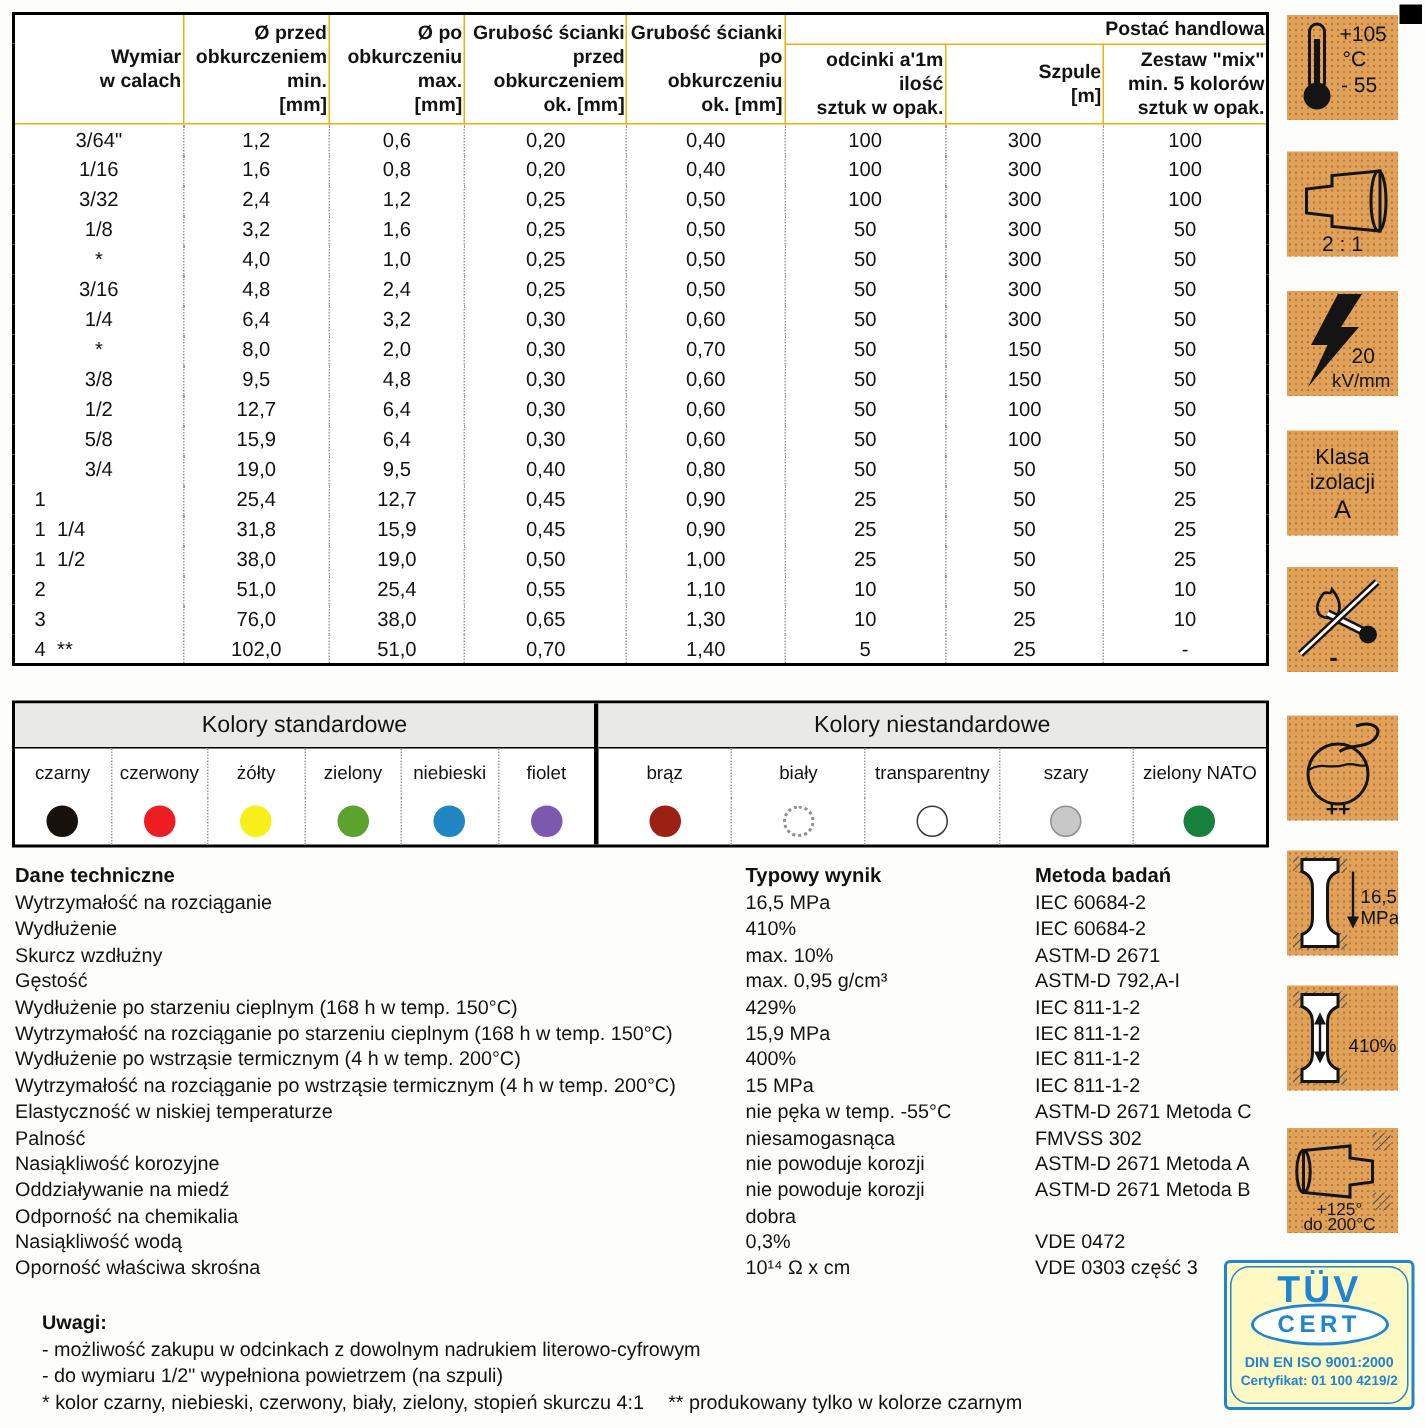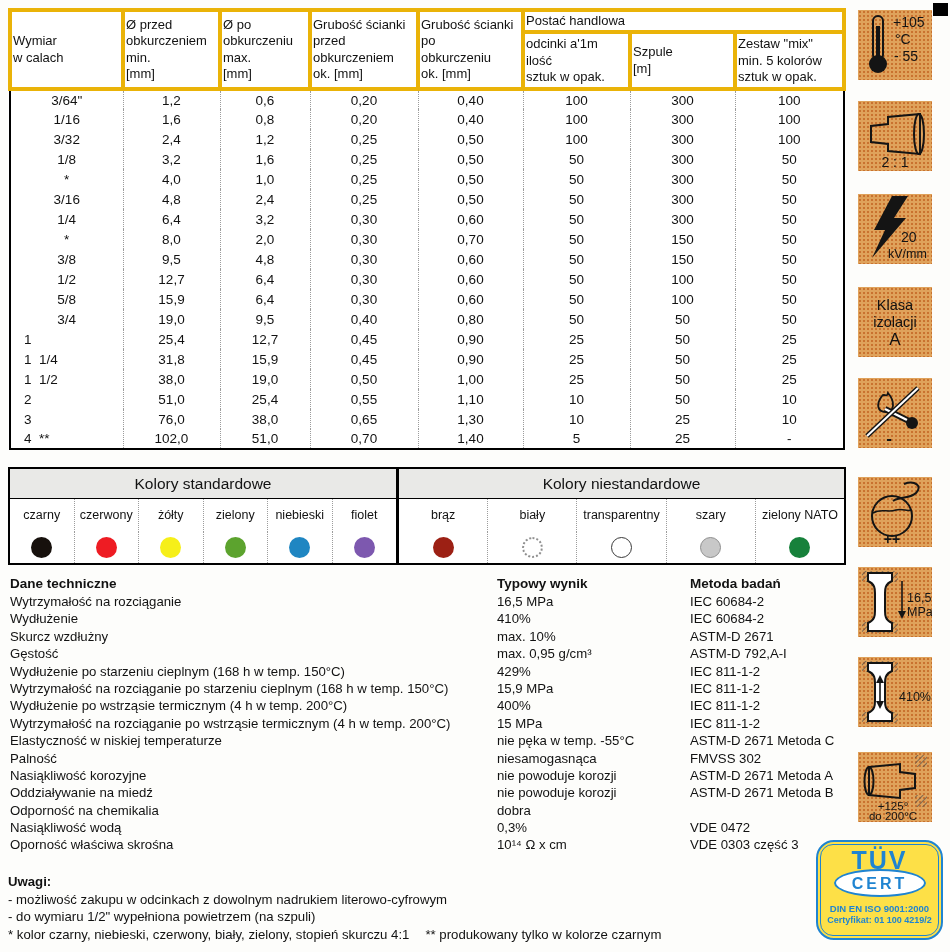--- a/index.html
+++ b/index.html
@@ -1,21 +1,21 @@
 <!DOCTYPE html>
 <html lang="pl"><head>
 <meta charset="utf-8">
 <style>
   *{margin:0;padding:0;box-sizing:border-box}
   html,body{width:950px;height:952px}
   body{position:relative;background:#fdfdfb;font-family:"Liberation Sans","DejaVu Sans",sans-serif;color:#121212;overflow:hidden}
 
   
   .size-table{position:absolute;left:8px;top:8px;width:838px;border-collapse:collapse;table-layout:fixed;border:2px solid #000;background:#fff}
-  .size-table th{border:4px solid #eab308;font-weight:normal;font-size:13px;line-height:1.25;white-space:pre-line;vertical-align:middle;padding:2px 1px;text-align:left}
+  .size-table th{border:1px solid #eab308;font-weight:bold;font-size:13px;line-height:1.25;white-space:pre-line;vertical-align:middle;padding:2px 1px;text-align:right}
   .size-table thead tr.group-row th{height:20px;padding:1px}
   .size-table tbody td{font-size:13.5px;text-align:center;height:20px;border-left:1px dotted #9c9c9c;padding:0;vertical-align:middle}
   .size-table tbody td:first-child{border-left:1px solid transparent}
   .size-table tbody td.left-size{text-align:left;padding-left:13px;white-space:pre}
 
   
   .colors-box{position:absolute;left:8px;top:467px;width:838px;height:98px;border:2px solid #000;display:flex;background:#fff}
   .cblock{display:flex;flex-direction:column}
   .cblock-std{width:386px}
   .cblock-non{flex:1;border-left:3px solid #000}
@@ -34,33 +34,33 @@
 
   
   .tech{position:absolute;left:10px;top:576px;width:840px}
   .tech-head{display:flex;font-weight:bold;font-size:13.5px;height:18px}
   .tech-row{display:flex;font-size:13.2px;height:17.4px}
   .tc-label{width:487px}
   .tc-value{width:193px}
   .tc-method{flex:1}
 
   
-  .notes{position:absolute;left:8px;top:873px;font-size:13.2px;line-height:17.5px;width:830px}
+  .notes{position:absolute;left:28px;top:873px;font-size:13.2px;line-height:17.5px;width:830px}
   .notes .uw-head{font-weight:bold}
   .fn-right{margin-left:16px}
 
   
   .icon-sq{position:absolute;left:858px;width:74px;height:70px;background-color:#dfa25b;background-image:radial-gradient(#c9722f 0.8px,transparent 1px);background-size:4px 4px;display:flex;justify-content:center;overflow:hidden}
   .icon-sq svg{width:74px;height:70px;display:block}
   svg text{font-family:"Liberation Sans","DejaVu Sans",sans-serif;fill:#141414}
   .icon-textonly{flex-direction:column;font-size:14.5px;line-height:17px;text-align:center}
   .icon-textonly .big-a{font-size:17px}
 
   
-  .tuv{position:absolute;left:816px;top:840px;width:127px;height:100px;border:2.5px solid #1f84d1;border-radius:18px;background:#fde047;padding:2px}
+  .tuv{position:absolute;left:816px;top:840px;width:127px;height:100px;border:2.5px solid #1f84d1;border-radius:4px;background:#fef9c3;padding:2px}
   .tuv-inner{width:100%;height:100%;border:1.5px solid #1f84d1;border-radius:13px;text-align:center;overflow:hidden}
   .tuv-brand{color:#1f84d1;font-weight:bold;font-size:25px;letter-spacing:2px;line-height:26px;margin-top:2px}
   .tuv-ellipse{width:92px;height:28px;border:2px solid #1f84d1;border-radius:50%;margin:-4px auto 6px auto;line-height:25px;color:#1f84d1;font-weight:bold;font-size:16px;letter-spacing:3px;background:#fff}
   .tuv-l1{color:#1f84d1;font-weight:bold;font-size:9.5px;line-height:12px}
   .tuv-l2{color:#1f84d1;font-weight:bold;font-size:9px;line-height:11px}
 
   .corner-mark{position:absolute;left:933px;top:3px;width:15px;height:13px;background:#000}
 </style>
 </head>
 <body>

